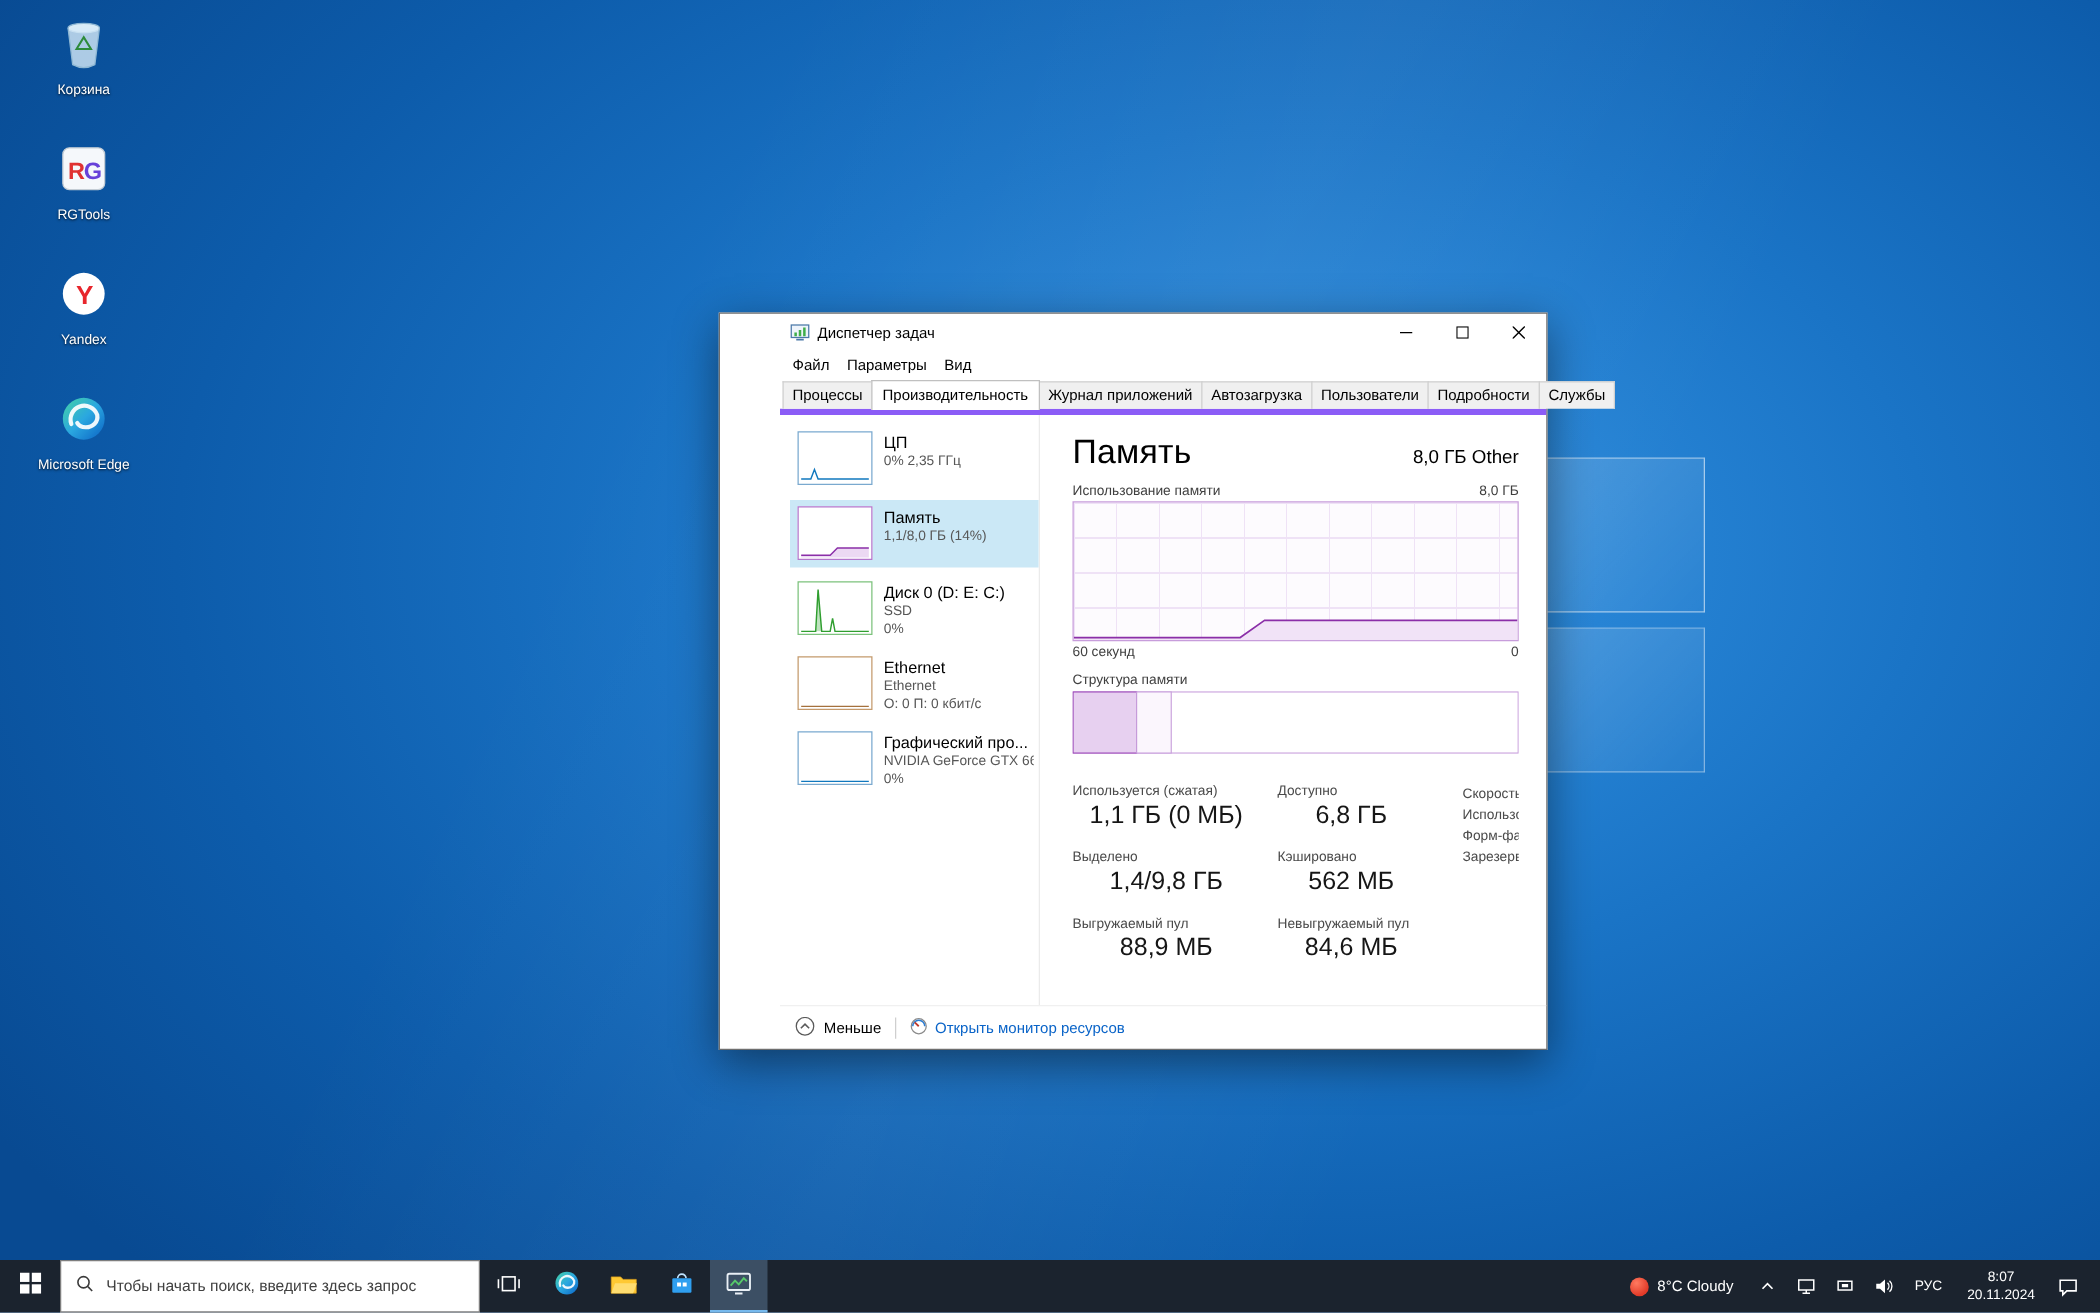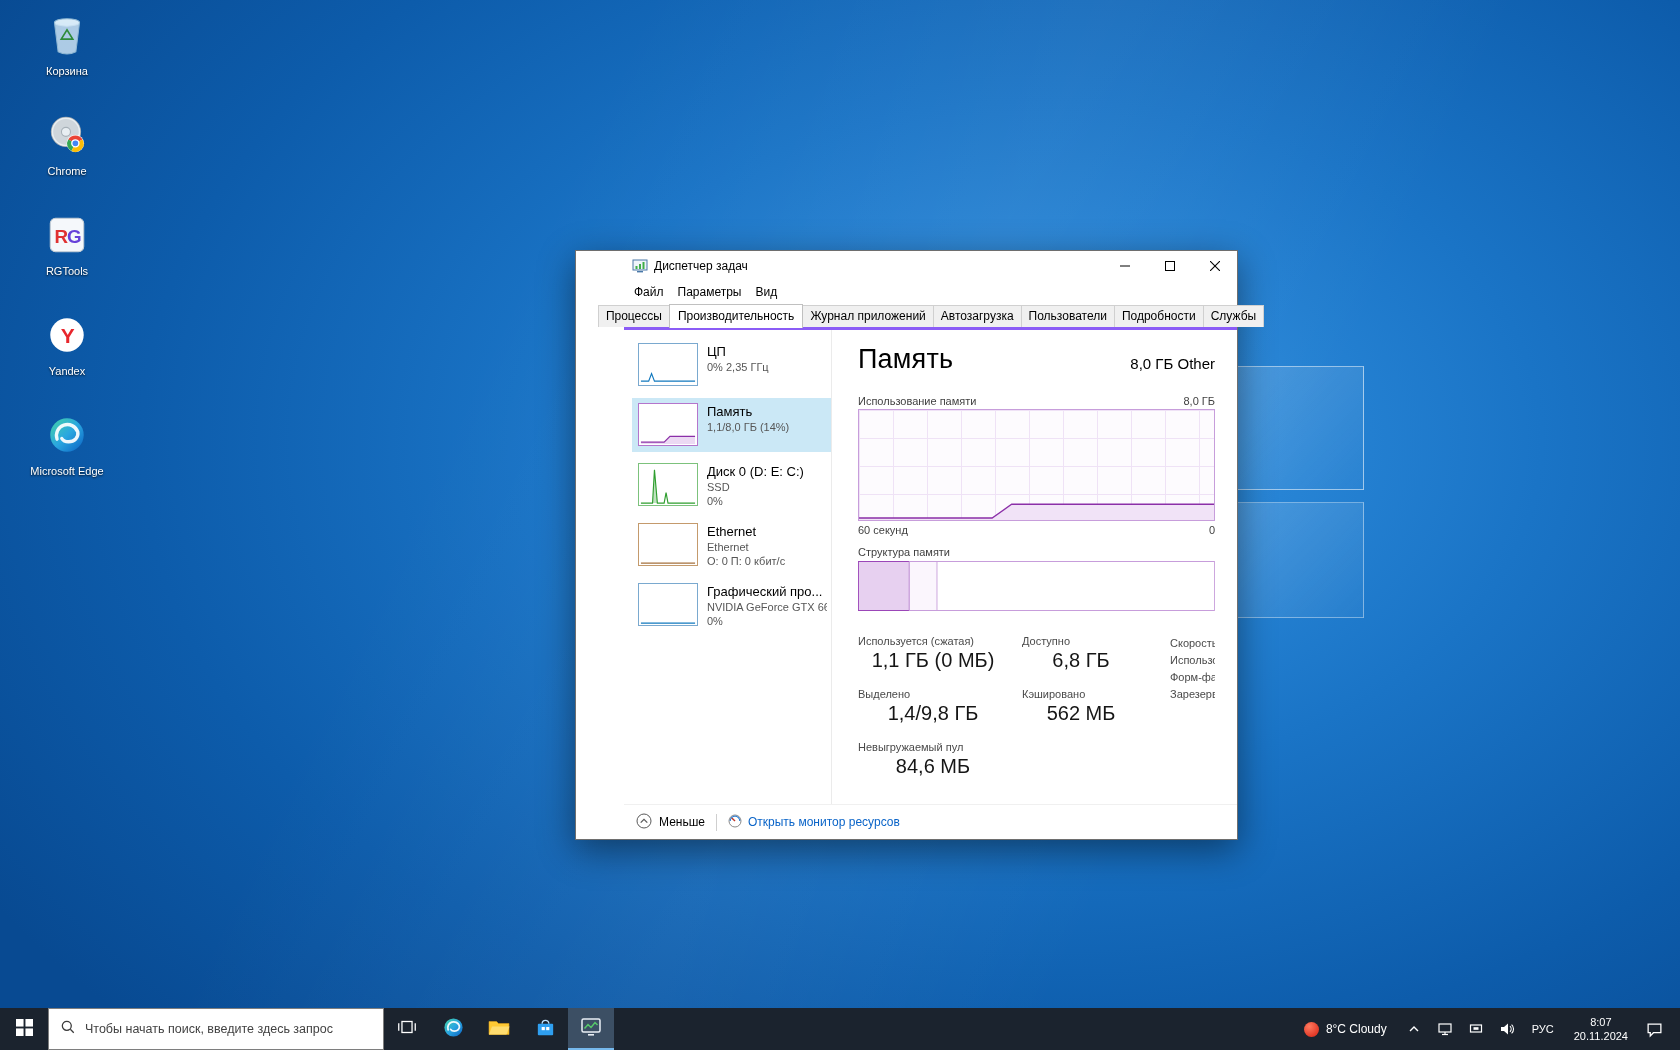--- a/index.html
+++ b/index.html
@@ -33,21 +33,21 @@
 
   .titlebar { height:30px; display:flex; align-items:center; flex:none; }
   .title-icon { margin:0 6px 0 8px; display:flex; }
   .title-text { font-size:12px; color:#000; }
   .win-controls { margin-left:auto; display:flex; height:100%; }
   .wc-btn { width:45px; height:100%; display:flex; align-items:center; justify-content:center; cursor:pointer; }
 
   .menubar { height:21px; display:flex; align-items:center; padding-left:3px; flex:none; }
   .menu-item { padding:2px 7px; cursor:pointer; }
 
-  .tabs { display:flex; align-items:flex-end; padding:2px 2px 0 2px; border-bottom:3px solid #8b5cf6; flex:none;justify-content:center; }
+  .tabs { display:flex; align-items:flex-end; padding:2px 2px 0 2px; border-bottom:5px solid #8b5cf6; flex:none; }
   .tab { padding:3px 7px 4px 7px; background:#f0f0f0; border:1px solid #d0d0d0; border-bottom:none;
     margin-right:-1px; cursor:pointer; white-space:nowrap; }
   .tab.active { background:#fff; position:relative; z-index:2; margin-bottom:-1px;
     padding:4px 8px 5px 8px; border-color:#c0c0c0; }
 
   .content { flex:1; display:flex; overflow:hidden; }
 
   .perf-sidebar { width:208px; flex:none; padding:8px 0 8px 8px; border-right:1px solid #ebebeb; overflow:hidden; }
   .side-item { display:flex; gap:9px; align-items:flex-start; padding:5px 4px 5px 6px; height:54px;
     margin-bottom:6px; cursor:pointer; }
@@ -59,21 +59,21 @@
   .side-text { overflow:hidden; padding-top:1px; }
   .side-title { font-size:13px; color:#000; white-space:nowrap; }
   .side-sub { font-size:11px; color:#565656; white-space:nowrap; margin-top:2px; }
 
   .perf-main { flex:1; padding:8px 22px 0 26px; overflow:hidden; }
   .mem-header { display:flex; justify-content:space-between; align-items:flex-end; margin-top:6px; }
   .mem-title { font-size:27px; font-weight:400; letter-spacing:0.2px; }
   .mem-cap { font-size:15px; padding-bottom:3px; }
 
   .chart-labels { display:flex; justify-content:space-between; font-size:11px; color:#3f3f3f;
-    margin-top:20px; margin-bottom:2px; }
+    margin-top:10px; margin-bottom:2px; }
   .chart1 { position:relative; height:112px; border:1px solid #c79ddb; background:#fdfbfe;
     background-image:
       repeating-linear-gradient(to right, #efe2f6 0, #efe2f6 1px, transparent 1px, transparent 34px),
       repeating-linear-gradient(to bottom, #efe2f6 0, #efe2f6 1px, transparent 1px, transparent 28px); }
   .chart1 svg { position:absolute; inset:0; width:100%; height:100%; }
   .chart2 { height:50px; margin-top:3px; }
   .chart2 svg { display:block; width:100%; height:100%; }
 
   .stats-row { display:flex; margin-top:24px; }
   .stats-grid { display:grid; grid-template-columns:150px 118px; column-gap:14px; }
@@ -126,35 +126,20 @@
           <ellipse cx="22" cy="10" rx="12" ry="3.6" fill="#d8ebf7" stroke="#8fb8d4"></ellipse>
           <path d="M10 10 L13.5 38 Q22 42.5 30.5 38 L34 10" fill="rgba(214,234,247,0.8)" stroke="#8fb8d4"></path>
           <path d="M16.5 26 l5.5 -9 l5.5 9 z" fill="none" stroke="#2e8b3a" stroke-width="1.6"></path>
         </svg>
       </span>
       <span class="dicon-label">Корзина</span>
     </div>
     <div class="dicon">
       <span>
         <svg viewBox="0 0 44 44">
-          <circle cx="21" cy="19" r="14" fill="#cfd6db" stroke="#98a2aa"></circle>
-          <circle cx="21" cy="19" r="13" fill="none" stroke="#e9eef1" stroke-width="1.5"></circle>
-          <circle cx="21" cy="19" r="4.3" fill="#e8eef2" stroke="#a7b1b8"></circle>
-          <circle cx="30" cy="30" r="8.3" fill="#fff"></circle>
-          <path d="M30 30 L23.2 26.2 A8 8 0 0 1 36.8 26.2 Z" fill="#ea4335"></path>
-          <path d="M30 30 L23.2 26.2 A8 8 0 0 0 26.3 37.4 Z" fill="#34a853"></path>
-          <path d="M30 30 L26.3 37.4 A8 8 0 0 0 36.8 26.2 Z" fill="#fbbc05"></path>
-          <circle cx="30" cy="30" r="3.4" fill="#4285f4" stroke="#fff" stroke-width="1.3"></circle>
-        </svg>
-      </span>
-      <span class="dicon-label">Chrome</span>
-    </div>
-    <div class="dicon">
-      <span>
-        <svg viewBox="0 0 44 44">
           <rect x="6" y="6" width="32" height="32" rx="5" fill="#f5f8fb" stroke="#c4cdd5"></rect>
           <text x="10" y="30" font-size="18" font-weight="bold" fill="#e03131" font-family="Liberation Sans, sans-serif">R</text>
           <text x="22" y="30" font-size="18" font-weight="bold" fill="#6741d9" font-family="Liberation Sans, sans-serif">G</text>
         </svg>
       </span>
       <span class="dicon-label">RGTools</span>
     </div>
     <div class="dicon">
       <span>
         <svg viewBox="0 0 44 44">
@@ -339,20 +324,24 @@
             </div>
             <div>
               <div class="stat-label">Выделено</div>
               <div class="stat-value">1,4/9,8 ГБ</div>
             </div>
             <div>
               <div class="stat-label">Кэшировано</div>
               <div class="stat-value">562 МБ</div>
             </div>
             <div>
+              <div class="stat-label">Выгружаемый пул</div>
+              <div class="stat-value">88,9 МБ</div>
+            </div>
+            <div>
               <div class="stat-label">Невыгружаемый пул</div>
               <div class="stat-value">84,6 МБ</div>
             </div>
           </div>
           <div class="details">
             <div>Скорость:</div>
             <div>Использовано гнезд:</div>
             <div>Форм-фактор:</div>
             <div>Зарезервировано аппара...</div>
           </div>

